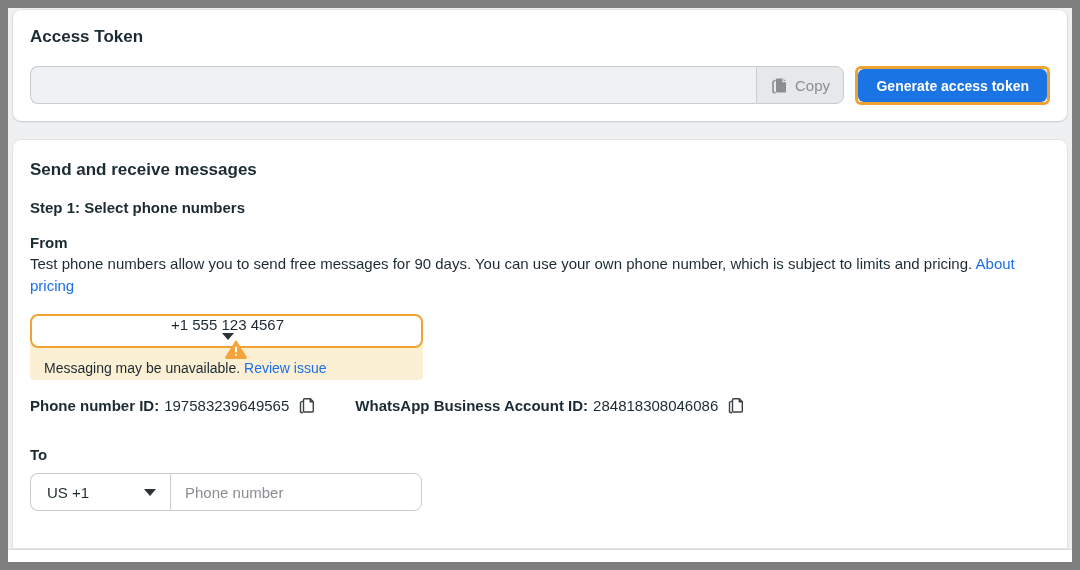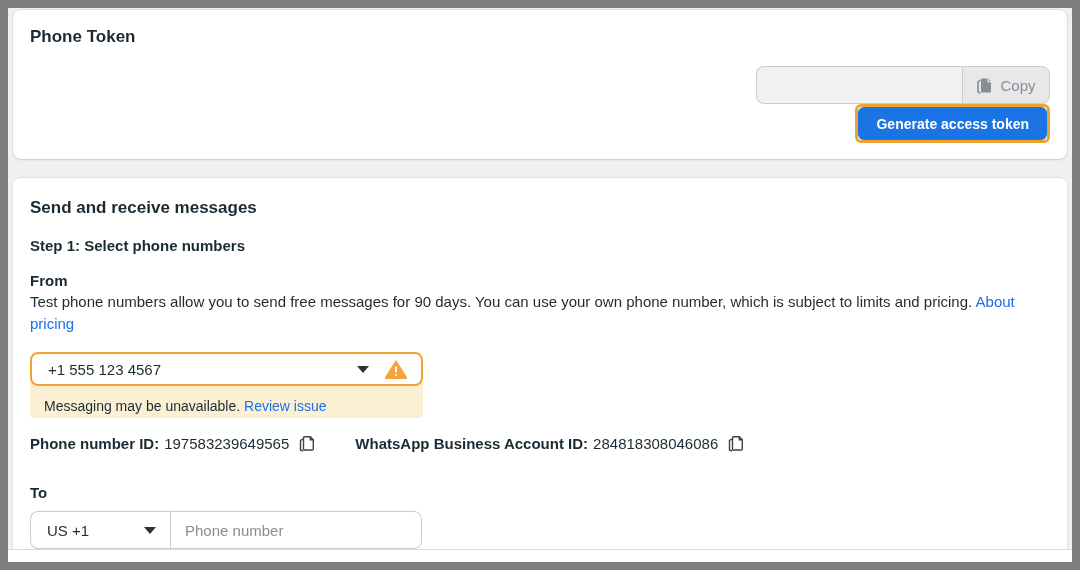--- a/index.html
+++ b/index.html
@@ -14,21 +14,21 @@
   }
   .card {
     background:#fff;
     margin:0 5px;
     border-radius:8px;
     box-shadow:0 0 0 1px rgba(0,0,0,0.05), 0 1px 2px rgba(0,0,0,0.12);
   }
   
   .card.access { margin-top:2px; padding:17px 17px 16px 17px; }
   .card-title { font-size:17px; font-weight:bold; color:#1c2b33; }
-  .token-row { display:flex; align-items:flex-end; margin-top:19px;flex-direction:column; }
+  .token-row { display:flex; align-items:flex-start; margin-top:19px; }
   .token-group { display:flex; flex:1; height:38px; }
   .token-input {
     flex:1; height:38px;
     background:#f0f1f2;
     border:1px solid #c9ccd1; border-right:none;
     border-radius:8px 0 0 8px;
     font-size:14px; padding:0 12px; color:#1c2b33;
   }
   .copy-btn {
     width:88px; height:38px;
@@ -65,21 +65,21 @@
   .field-label { font-size:15px; font-weight:bold; margin-bottom:2px; }
   .description { font-size:15px; line-height:22px; max-width:1020px; margin-bottom:17px; }
   a.link { color:#1c6feb; text-decoration:none; cursor:pointer; }
   .from-select {
     width:393px; height:34px;
     border:2px solid #f0a330; border-radius:8px;
     background:#fff;
     display:flex; align-items:center;
     padding:0 14px 0 16px;
     font-size:15px; cursor:pointer;
-    position:relative; z-index:2;
+    position:relative; z-index:2;flex-direction:column;
   }
   .from-select .num { flex:1; }
   .caret {
     width:0; height:0;
     border-left:6px solid transparent;
     border-right:6px solid transparent;
     border-top:7px solid #2c3338;
   }
   .warn-tri { margin-left:16px; display:flex; }
   .warning-box {
@@ -122,21 +122,21 @@
     height:13px; background:#fff;
     border-top:1px solid #d8dadf;
   }
 </style>
 </head>
 <body>
 
 <div class="frame">
 
   <div class="card access">
-    <div class="card-title">Phone Token</div>
+    <div class="card-title">Access Token</div>
     <div class="token-row">
       <div class="token-group">
         <input class="token-input" type="text" readonly="" value="" style="">
         <button class="copy-btn">
           <span style="display:flex;">
             <svg width="17" height="19" viewBox="0 0 17 19">
               <path d="M4.5 4 L2 6 L2 16 L4.5 17" fill="none" stroke="#8a8d91" stroke-width="1.6"></path>
               <path d="M6 2.5 h6.2 l2.8 2.8 V15.5 a1 1 0 0 1 -1 1 H6 a1 1 0 0 1 -1 -1 V3.5 a1 1 0 0 1 1 -1 Z" fill="#8a8d91"></path>
               <path d="M12 2.5 v3.2 h3.2" fill="none" stroke="#e7e8ea" stroke-width="1.2"></path>
             </svg>

